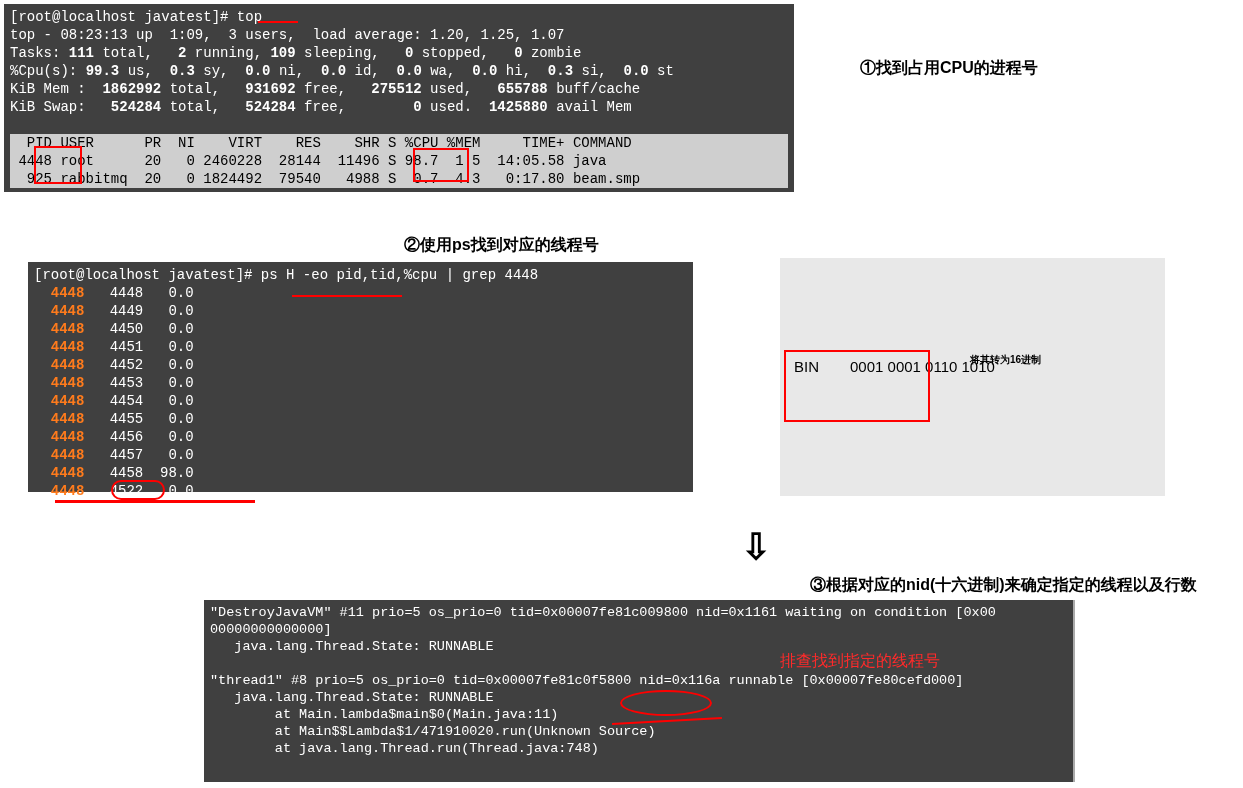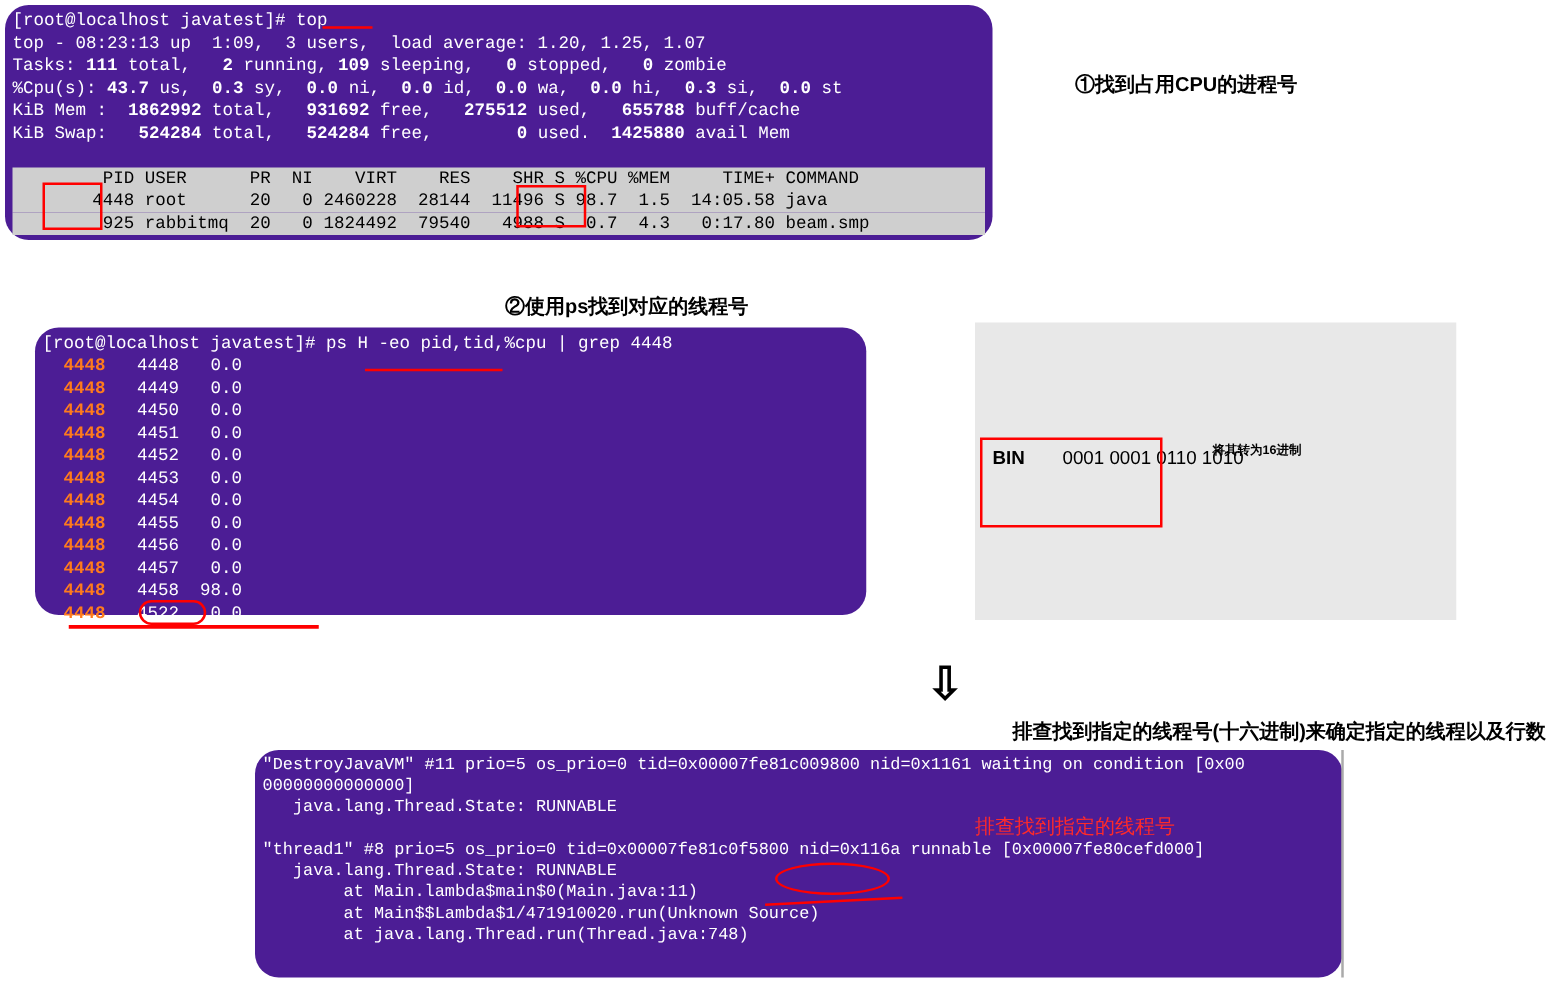--- a/index.html
+++ b/index.html
@@ -7,33 +7,32 @@
     margin: 0;
     padding: 0;
     width: 1243px;
     height: 788px;
     background: #ffffff;
     font-family: "Microsoft YaHei", "SimSun", Arial, sans-serif;
     position: relative;
     overflow: hidden;
   }
   .term {
-    background: #4c1d95;
+    background: #404040;
     color: #fff;
     font-family: "Consolas","Courier New",monospace;
     font-size: 14px;
     line-height: 18px;
     white-space: pre;
     position: absolute;
     padding: 4px 6px;
-    border-radius: 19px;
   }
   .term .b { font-weight: bold; }
   .term .o { color: #ff7b1c; font-weight: bold; }
-  .term .inv-line { background:#cfcfcf; color:#000; display:inline-block; width:100%;text-align:right; }
+  .term .inv-line { background:#cfcfcf; color:#000; display:inline-block; width:100%; }
   .label {
     position: absolute;
     font-weight: bold;
     color:#000;
   }
   .redbox {
     position:absolute;
     border:2px solid #ff0000;
     pointer-events:none;
   }
@@ -65,21 +64,21 @@
   }
 </style>
 </head>
 <body>
 
 <div class="label" style="left:860px; top:58px; font-size:16px;">①找到占用CPU的进程号</div>
 
 <div class="term" id="term-top" style="left:4px; top:4px; width:790px; height:188px;">[root@localhost javatest]# top
 top - 08:23:13 up  1:09,  3 users,  load average: 1.20, 1.25, 1.07
 Tasks: <span class="b">111</span> total,   <span class="b">2</span> running, <span class="b">109</span> sleeping,   <span class="b">0</span> stopped,   <span class="b">0</span> zombie
-%Cpu(s): <span class="b">43.7</span> us,  <span class="b">0.3</span> sy,  <span class="b">0.0</span> ni,  <span class="b">0.0</span> id,  <span class="b">0.0</span> wa,  <span class="b">0.0</span> hi,  <span class="b">0.3</span> si,  <span class="b">0.0</span> st
+%Cpu(s): <span class="b">99.3</span> us,  <span class="b">0.3</span> sy,  <span class="b">0.0</span> ni,  <span class="b">0.0</span> id,  <span class="b">0.0</span> wa,  <span class="b">0.0</span> hi,  <span class="b">0.3</span> si,  <span class="b">0.0</span> st
 KiB Mem :  <span class="b">1862992</span> total,   <span class="b">931692</span> free,   <span class="b">275512</span> used,   <span class="b">655788</span> buff/cache
 KiB Swap:   <span class="b">524284</span> total,   <span class="b">524284</span> free,        <span class="b">0</span> used.  <span class="b">1425880</span> avail Mem
 
 <span class="inv-line">  PID USER      PR  NI    VIRT    RES    SHR S %CPU %MEM     TIME+ COMMAND            </span>
 <span class="inv-line"> 4448 root      20   0 2460228  28144  11496 S 98.7  1.5  14:05.58 java               </span>
 <span class="inv-line" style="background:#cfcfcf;">  925 rabbitmq  20   0 1824492  79540   4988 S  0.7  4.3   0:17.80 beam.smp           </span></div>
 
 <div class="redunder" style="left:258px; top:21px; width:40px;"></div>
 
 <div class="redbox" style="left:34px; top:146px; width:48px; height:38px;"></div>
@@ -105,29 +104,29 @@
 
 <div class="redunder" style="left:292px; top:295px; width:110px;"></div>
 
 <div class="redcircle" style="left:111px; top:480px; width:54px; height:20px; border-radius:12px;"></div>
 
 <div class="redunder" style="left:55px; top:500px; width:200px; border-bottom:3px solid #ff0000;"></div>
 
 <div class="hex-panel" style="left:780px; top:258px; width:385px; height:238px;">
   <div style="position:absolute; left:190px; top:95px; font-weight:bold; font-size:10px;">将其转为16进制</div>
   <div id="hex-rows" style="position:absolute; left:14px; top:100px; font-size:15px;">
-      <div style="height:36px;"><span style="display:inline-block;width:56px;font-weight:bold;">BIN</span><span>0001 0001 0110 1010</span></div>
+      <div style="height:36px;"><span style="display:inline-block;width:56px;">BIN</span><span>0001 0001 0110 1010</span></div>
     </div>
 </div>
 
 <div class="redbox" style="left:784px; top:350px; width:146px; height:72px;"></div>
 
 <div class="arrow-down" style="left:741px; top:526px;">⇩</div>
 
-<div class="label" style="left:810px; top:575px; font-size:16px;">排查找到指定的线程号(十六进制)来确定指定的线程以及行数</div>
+<div class="label" style="left:810px; top:575px; font-size:16px;">③根据对应的nid(十六进制)来确定指定的线程以及行数</div>
 
 <div class="term" id="term-jstack" style="left:204px; top:600px; width:870px; height:182px; font-size:13.5px; line-height:17px;">"DestroyJavaVM" #11 prio=5 os_prio=0 tid=0x00007fe81c009800 nid=0x1161 waiting on condition [0x00
 00000000000000]
    java.lang.Thread.State: RUNNABLE
 
 "thread1" #8 prio=5 os_prio=0 tid=0x00007fe81c0f5800 nid=0x116a runnable [0x00007fe80cefd000]
    java.lang.Thread.State: RUNNABLE
         at Main.lambda$main$0(Main.java:11)
         at Main$$Lambda$1/471910020.run(Unknown Source)
         at java.lang.Thread.run(Thread.java:748)</div>

